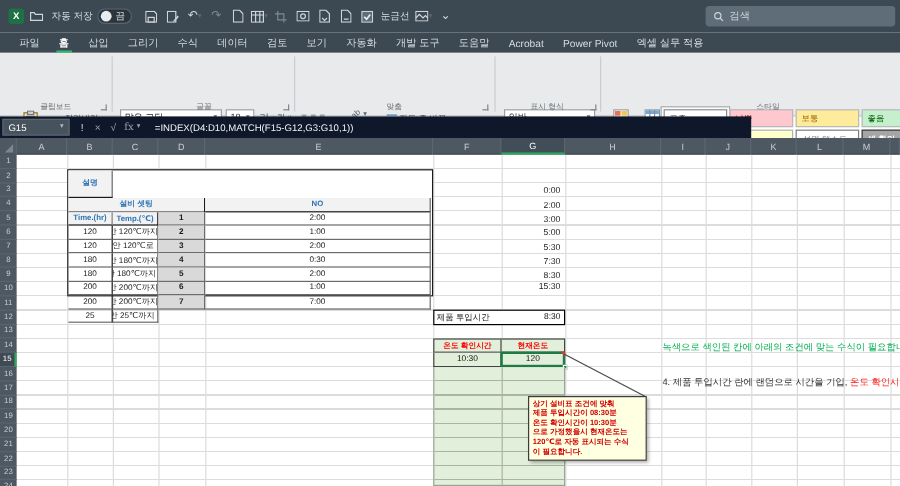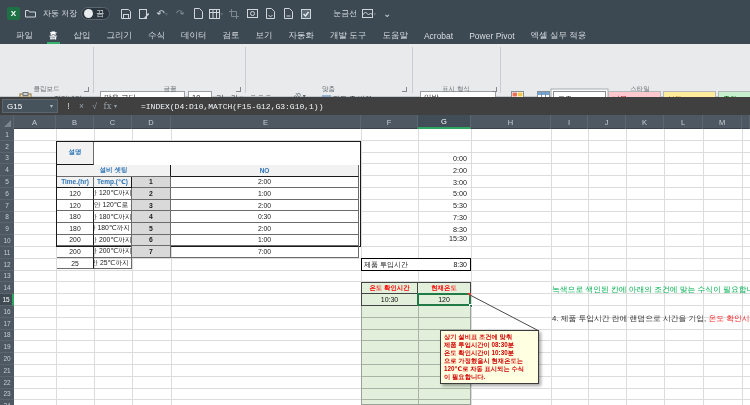--- a/index.html
+++ b/index.html
@@ -39,24 +39,24 @@
   .chip.std { border:1px solid #8c8c8c; box-shadow:0 0 0 1.5px #fafbfb, 0 0 0 2.5px #a8adb1; }
   .chip.bad { background:#ffc7ce; color:#9c0006; }
   .chip.neutral { background:#ffeb9c; color:#9c6500; }
   .chip.good { background:#c6efce; color:#006100; }
   .chip.calc { background:#f2f2f2; color:#fa7d00; border-color:#7f7f7f; }
   .chip.memo { background:#ffffcc; color:#333; border-color:#b2b2b2; }
   .chip.expl { color:#7f7f7f; font-style:italic; border-color:#7f7f7f; }
   .chip.check { background:#a5a5a5; color:#fff; font-weight:bold; border-color:#3f3f3f; }
 
   
-  .fbar { position:absolute; left:0; top:97px; width:750px; height:18px; background:#404040; display:flex; align-items:center; }
+  .fbar { position:absolute; left:0; top:97px; width:626px; height:18px; background:#0f172a; display:flex; align-items:center; }
   .namebox { width:56px; height:14px; margin-left:2px; background:#46525c; border:1px solid #5b666f; color:#fff; font-size:8px; display:flex; align-items:center; justify-content:space-between; padding:0 4px; }
   .fbtn { color:#96a0a9; font-size:8.5px; width:13px; text-align:center; }
-  .ftext { color:#f2f5f7; font-size:8px; font-family:Liberation Mono, monospace; margin-left:24px; white-space:nowrap; }
+  .ftext { color:#f2f5f7; font-size:8px; font-family:Liberation Sans, sans-serif; margin-left:12px; white-space:nowrap; }
 
   
   .colheads { position:absolute; left:0; top:115px; width:750px; height:14px; background:#4d5862; display:flex; border-bottom:1px solid #39434c; }
   .ch { height:14px; border-right:1px solid #5c666f; color:#c9ced4; font-size:7.5px; display:flex; align-items:center; justify-content:center; flex:none; }
   .ch.corner { background:#4d5862; position:relative; }
   .ch.corner:after { content:""; position:absolute; right:2px; bottom:2px; border-left:7px solid transparent; border-bottom:7px solid #7b858e; }
   .ch.sel { background:#414d57; color:#fff; border-bottom:2px solid #2ea65f; }
   .rowheads { position:absolute; left:0; top:129px; width:14px; height:276px; background:#4d5862; }
   .rh { width:14px; height:11.8px; color:#c6ccd2; font-size:6.5px; display:flex; align-items:center; justify-content:center; border-bottom:1px solid #5a646d; }
   .rh.sel { background:#3f4a53; color:#fff; border-right:2px solid #2ea65f; }
@@ -172,29 +172,36 @@
           <path d="M.5.5h5l3 3v7h-8z" fill="none" stroke="#cfd5da"></path>
           <path d="M2.5 8h4" stroke="#cfd5da"></path>
         </svg>
     </span>
     <span class="qat-ic">
       <svg width="10" height="10" viewBox="0 0 10 10">
           <rect x=".5" y=".5" width="9" height="9" fill="#5f6d79" stroke="#cfd5da"></rect>
           <path d="M2.5 5l2 2 3-4" fill="none" stroke="#e8ecef" stroke-width="1.4"></path>
         </svg>
     </span>
-    <span class="txt" style="margin-left:19px">눈금선</span>
+    <span class="txt" style="margin-left:3px">눈금선</span>
     <span class="qat-ic" style="margin-left:4px">
       <svg width="11" height="9" viewBox="0 0 11 9">
           <rect x=".5" y=".5" width="10" height="8" fill="none" stroke="#cfd5da"></rect>
           <path d="M.5 6l3-3 3 3 2-2 2 2" fill="none" stroke="#cfd5da"></path>
         </svg>
       <span class="ar">▾</span>
     </span>
     <span class="qat-ic">⌄</span>
+    <div class="searchbox">
+      <svg width="8" height="8" viewBox="0 0 8 8">
+          <circle cx="3.2" cy="3.2" r="2.6" fill="none" stroke="#ccd3d9"></circle>
+          <path d="M5.2 5.2L7.6 7.6" stroke="#ccd3d9"></path>
+        </svg>
+      <span>검색</span>
+    </div>
   </div>
 
   <div class="tabrow">
     <span class="rtab">파일</span>
     <span class="rtab active">홈</span>
     <span class="rtab">삽입</span>
     <span class="rtab">그리기</span>
     <span class="rtab">수식</span>
     <span class="rtab">데이터</span>
     <span class="rtab">검토</span>

